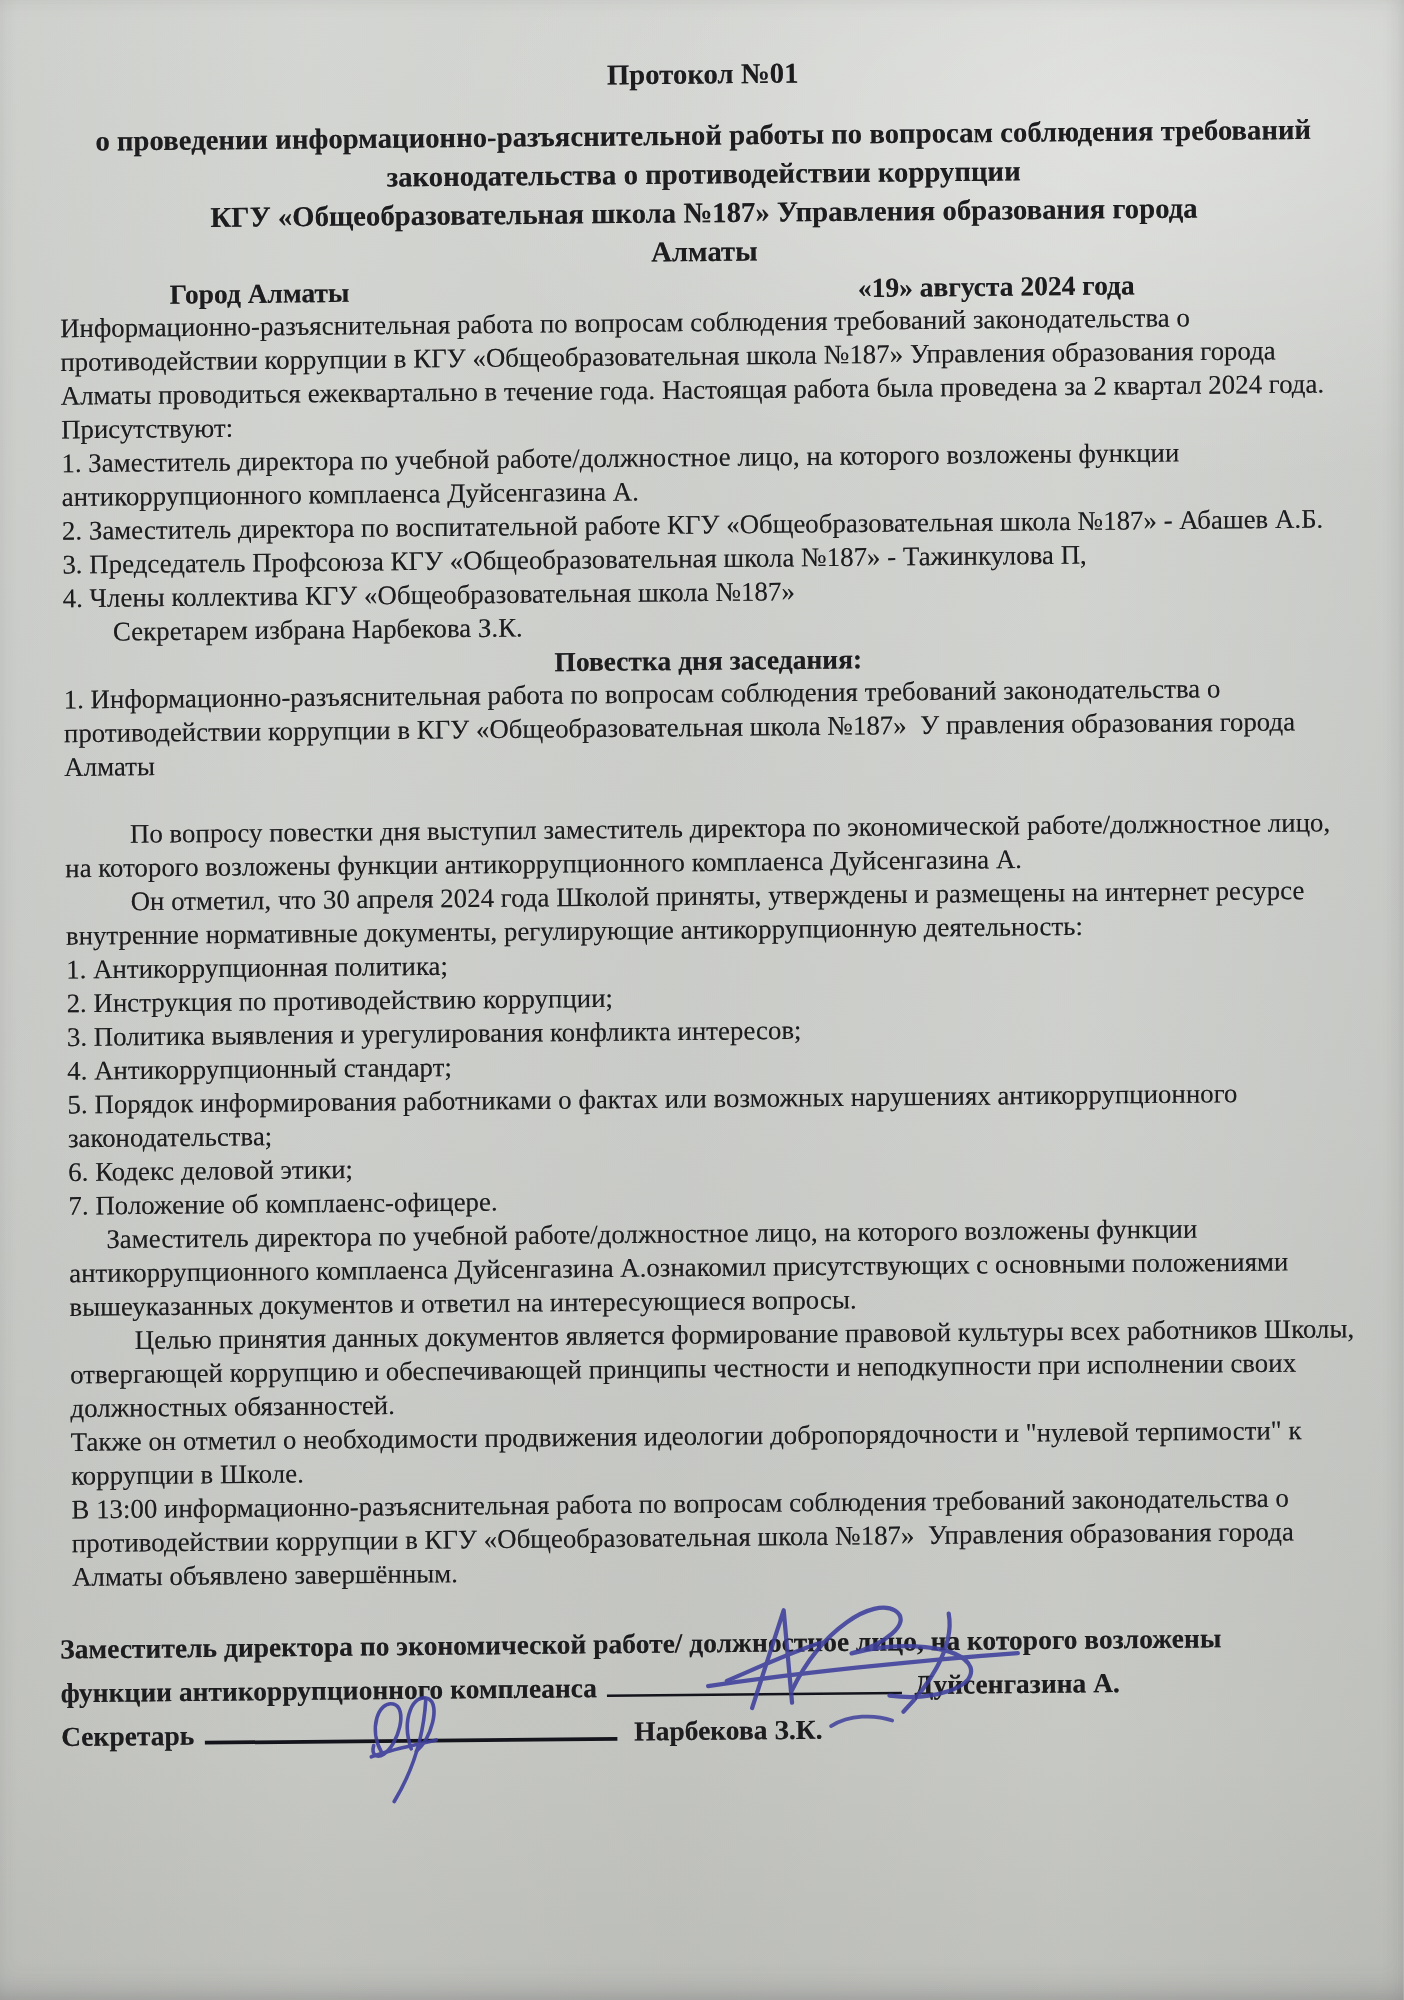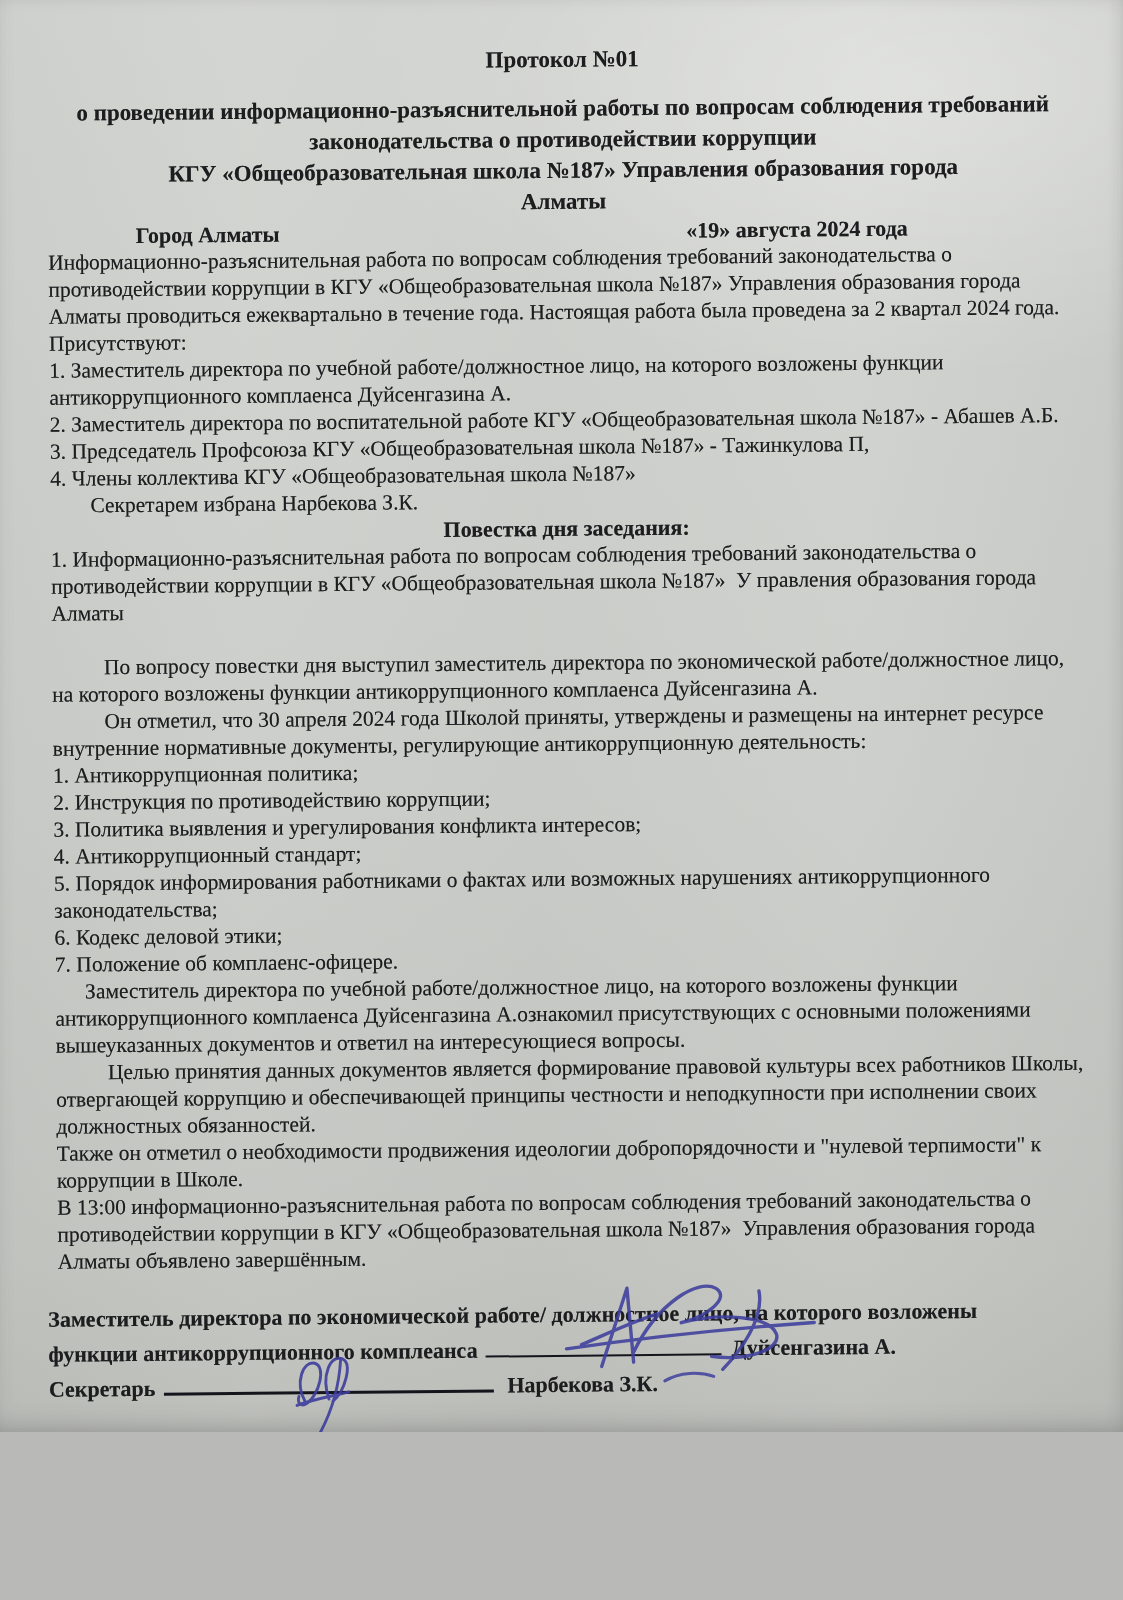--- a/index.html
+++ b/index.html
@@ -1,19 +1,19 @@
 <!DOCTYPE html>
 <html lang="ru"><head>
 <meta charset="utf-8">
 <style>
   html, body { margin: 0; padding: 0; background: #b9b9b7; }
   .sheet {
     position: relative;
     width: 1123px;
-    height: 1432px;
+    height: 1600px;
     margin: 0 auto;
     overflow: hidden;
     background:
       radial-gradient(ellipse 900px 450px at 82% 6%, rgba(255,255,255,0.30), rgba(255,255,255,0) 65%),
       linear-gradient(90deg, #e1e2e0 0%, #e7e8e6 22%, #e3e4e2 48%, #e8e9e7 76%, #dfe0de 100%),
       linear-gradient(180deg, #eaebe9 0%, #e2e3e1 55%, #dadbd8 88%, #d2d3d0 100%);
     background-blend-mode: normal, multiply, normal;
     box-shadow: inset 0 -16px 24px -12px rgba(70,70,72,0.30),
                 inset -10px 0 22px -16px rgba(90,90,92,0.22),
                 inset 0 10px 18px -14px rgba(120,120,122,0.18);

